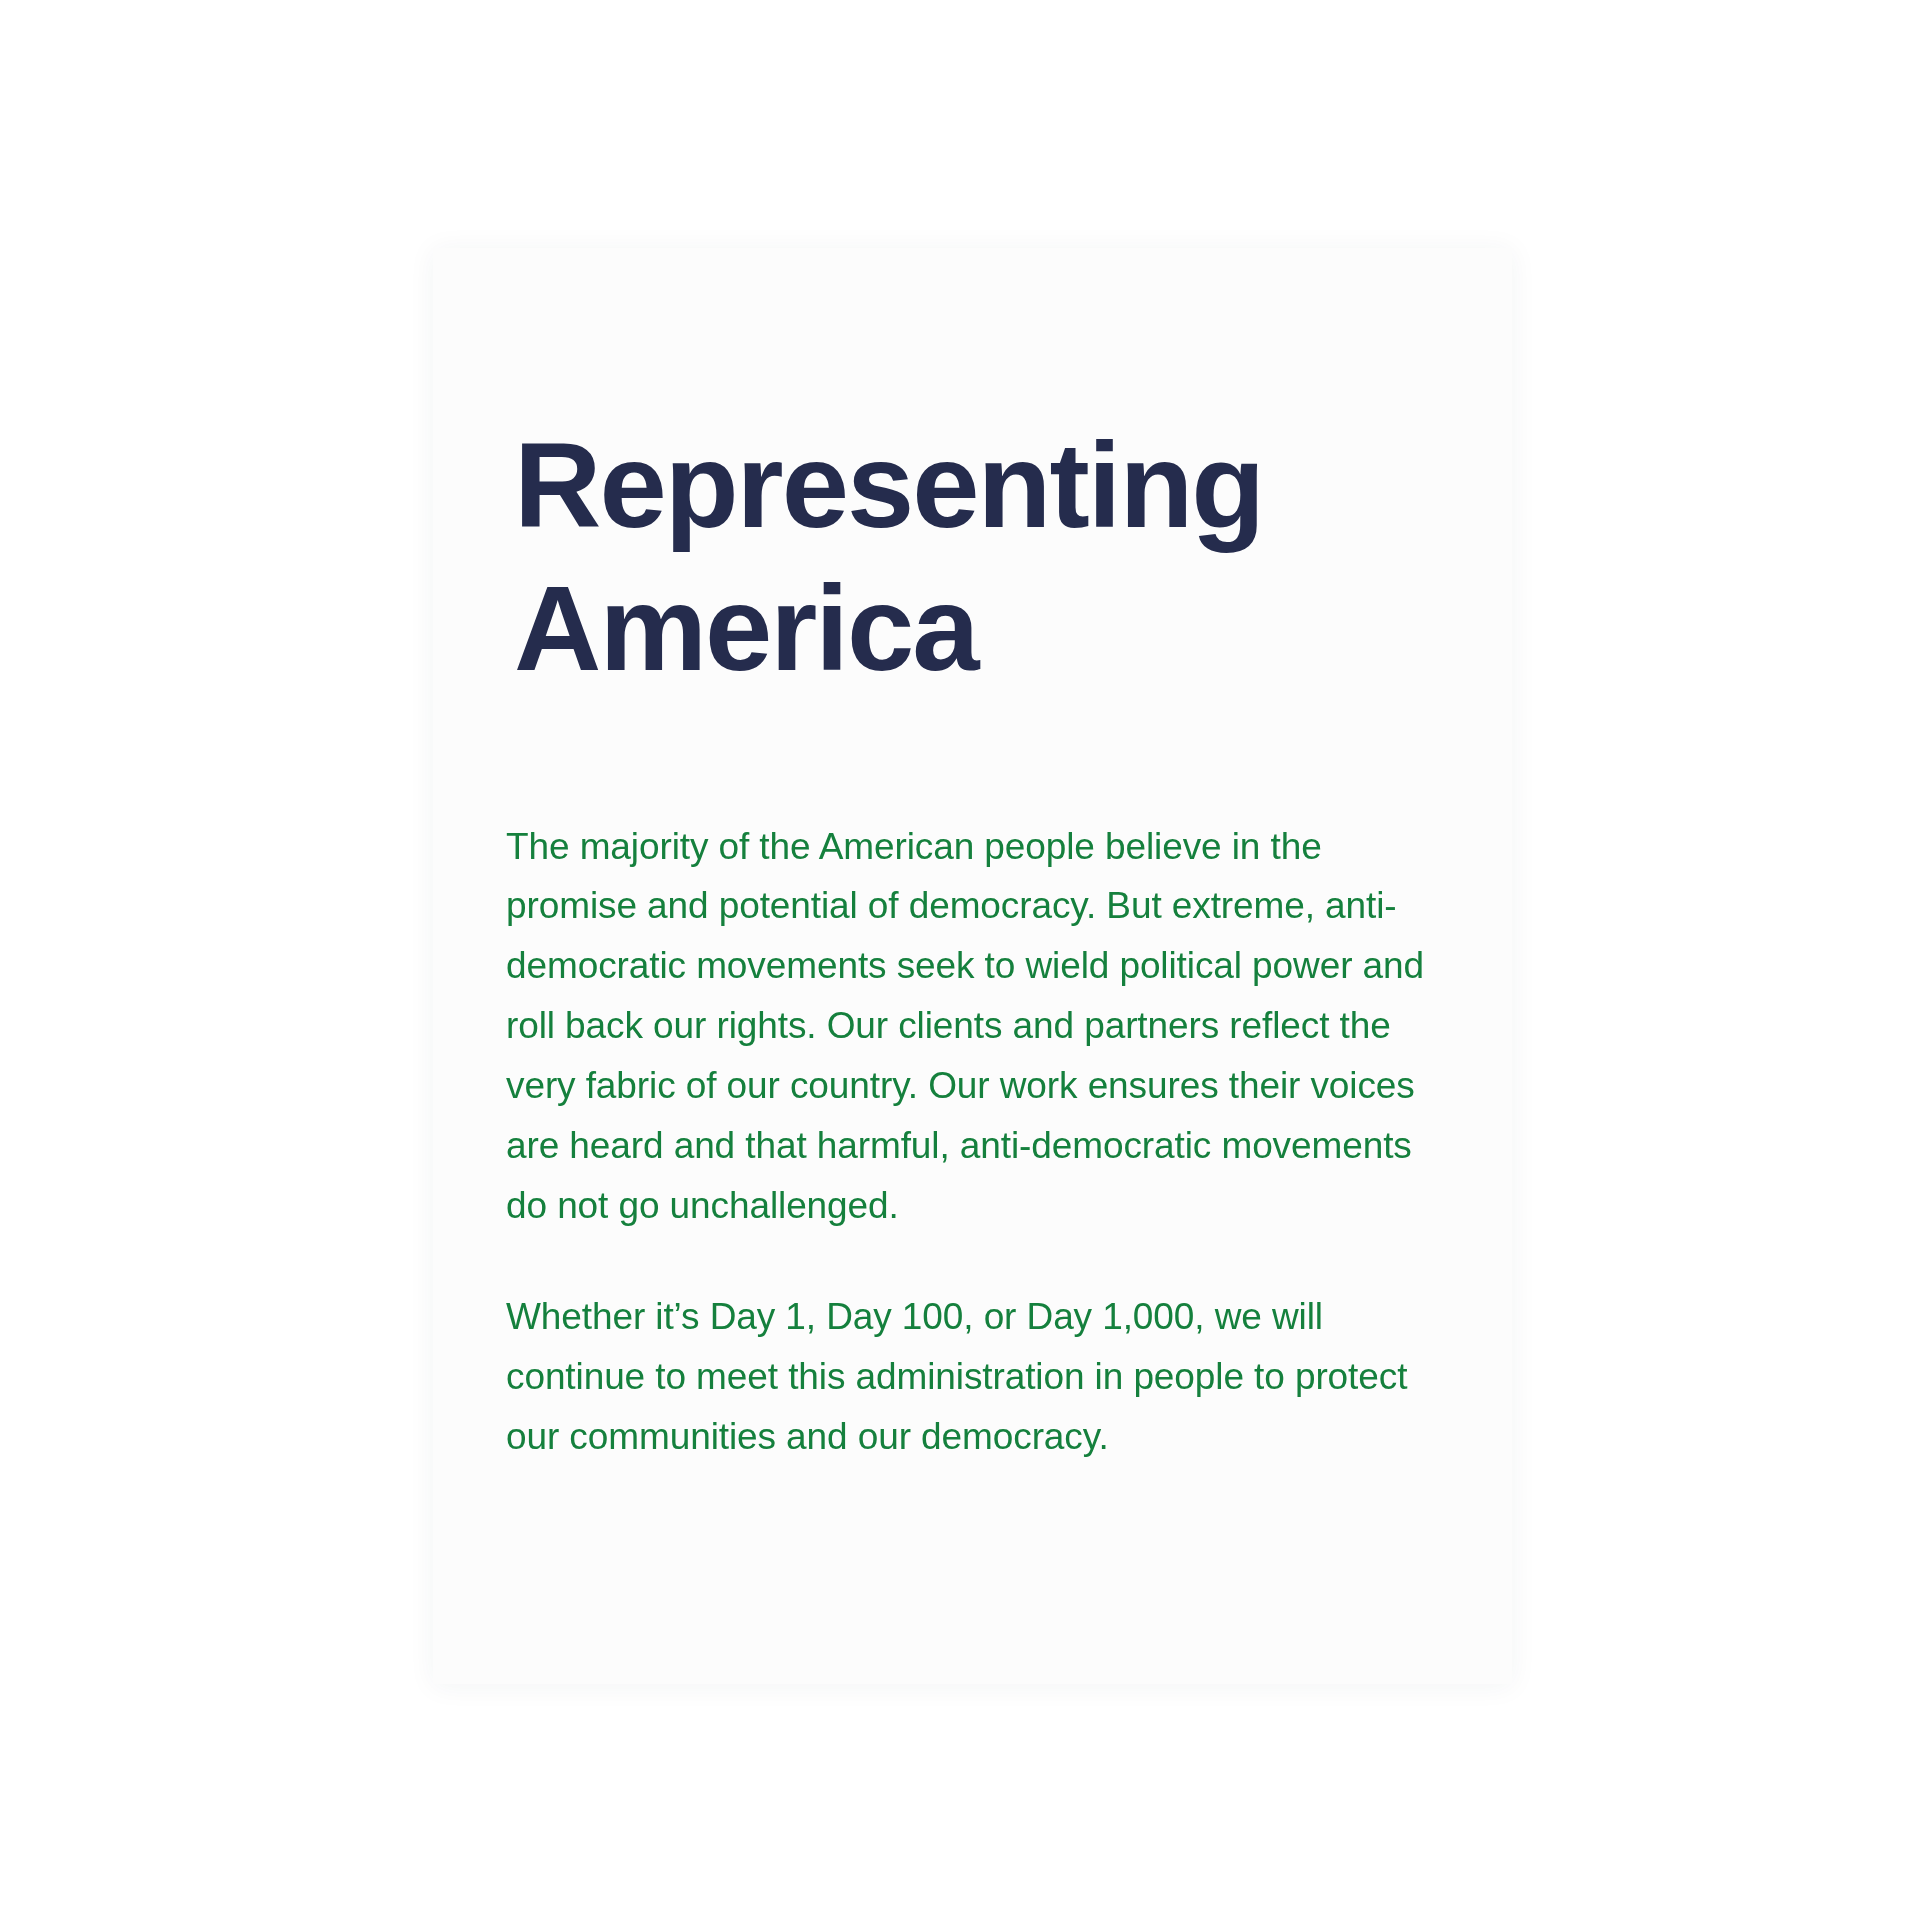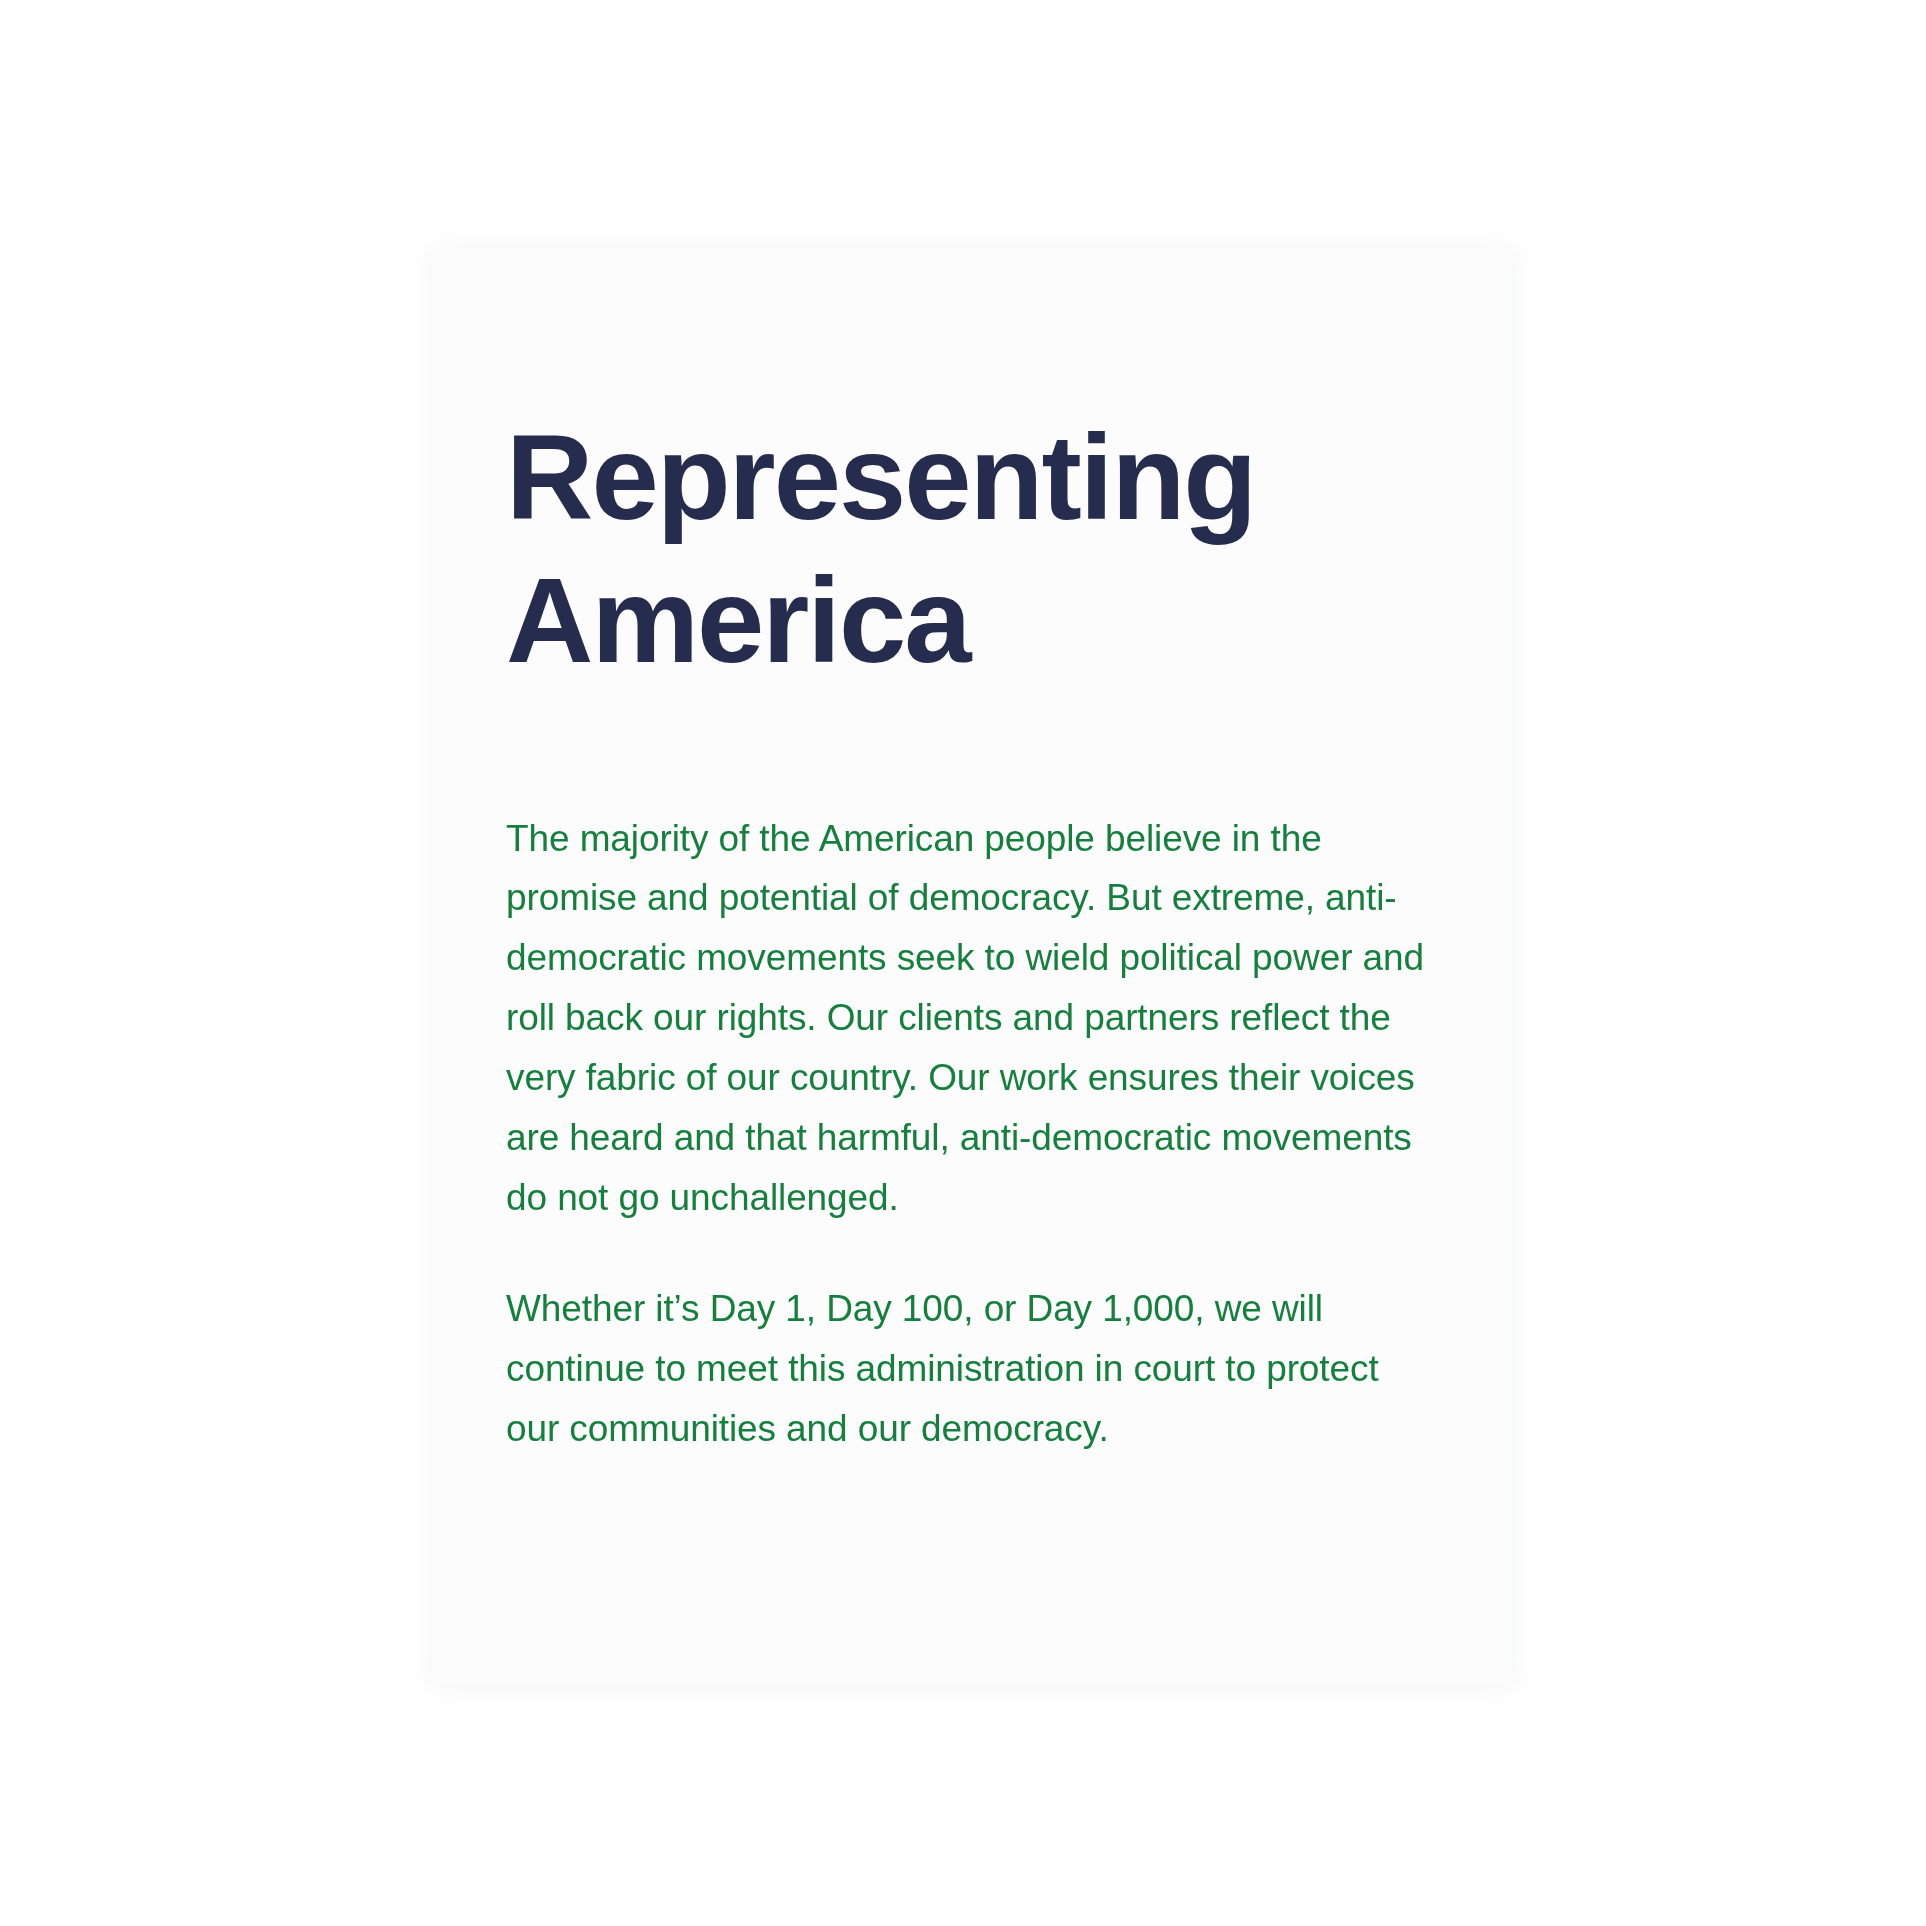--- a/index.html
+++ b/index.html
@@ -30,21 +30,21 @@
     height: 1436px;
     background: #fcfcfc;
     box-shadow: 0 2px 26px rgba(40, 50, 80, 0.055);
     box-sizing: border-box;
     padding: 158px 73px 0 73px;
   }
   .card-inner {
     width: 100%;
   }
   .title {
-    margin: 0;
+    margin: 8px;
     color: #252c4d;
     font-family: "Liberation Sans", sans-serif;
     font-weight: bold;
     font-size: 121px;
     line-height: 1.18;
     letter-spacing: -2px;
     max-width: 950px;
   }
   .body-block {
     margin-top: 117px;
@@ -65,18 +65,18 @@
 </style>
 </head>
 <body>
 
 <div class="stage">
   <section class="card">
     <div class="card-inner">
       <h1 class="title">Representing America</h1>
       <div class="body-block">
         <p class="paragraph">The majority of the American people believe in the promise and potential of democracy. But extreme, anti-democratic movements seek to wield political power and roll back our rights. Our clients and partners reflect the very fabric of our country. Our work ensures their voices are heard and that harmful, anti-democratic movements do not go unchallenged.</p>
-        <p class="paragraph">Whether it’s Day 1, Day 100, or Day 1,000, we will continue to meet this administration in court to protect our communities and our democracy.</p>
+        <p class="paragraph">Whether it’s Day 1, Day 100, or Day 1,000, we will continue to meet this administration in people to protect our communities and our democracy.</p>
       </div>
     </div>
   </section>
 </div>
 
 
 </body></html>

